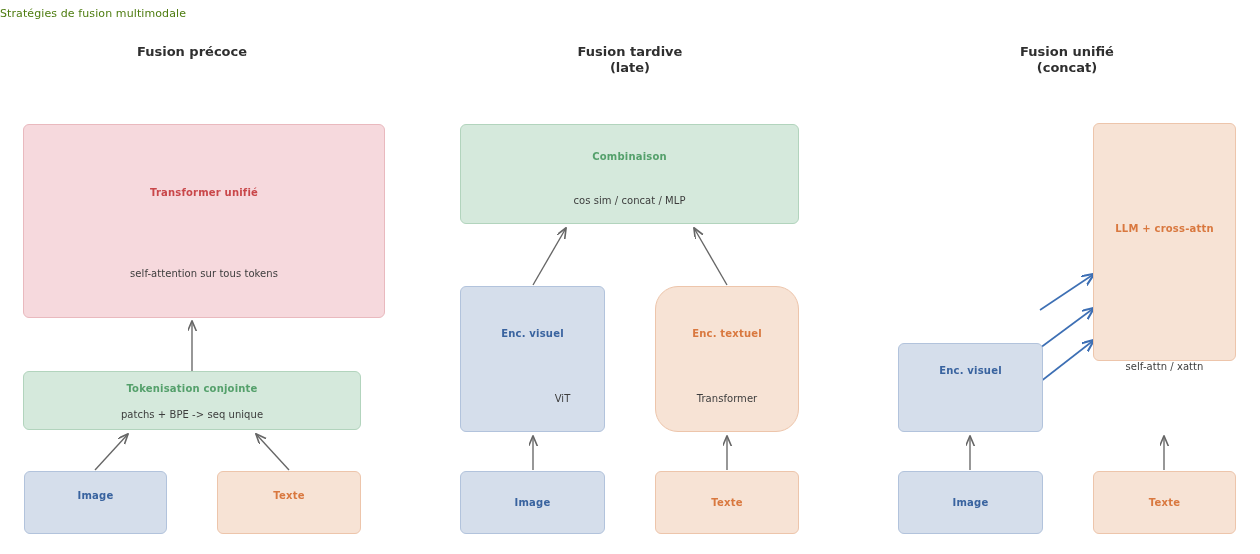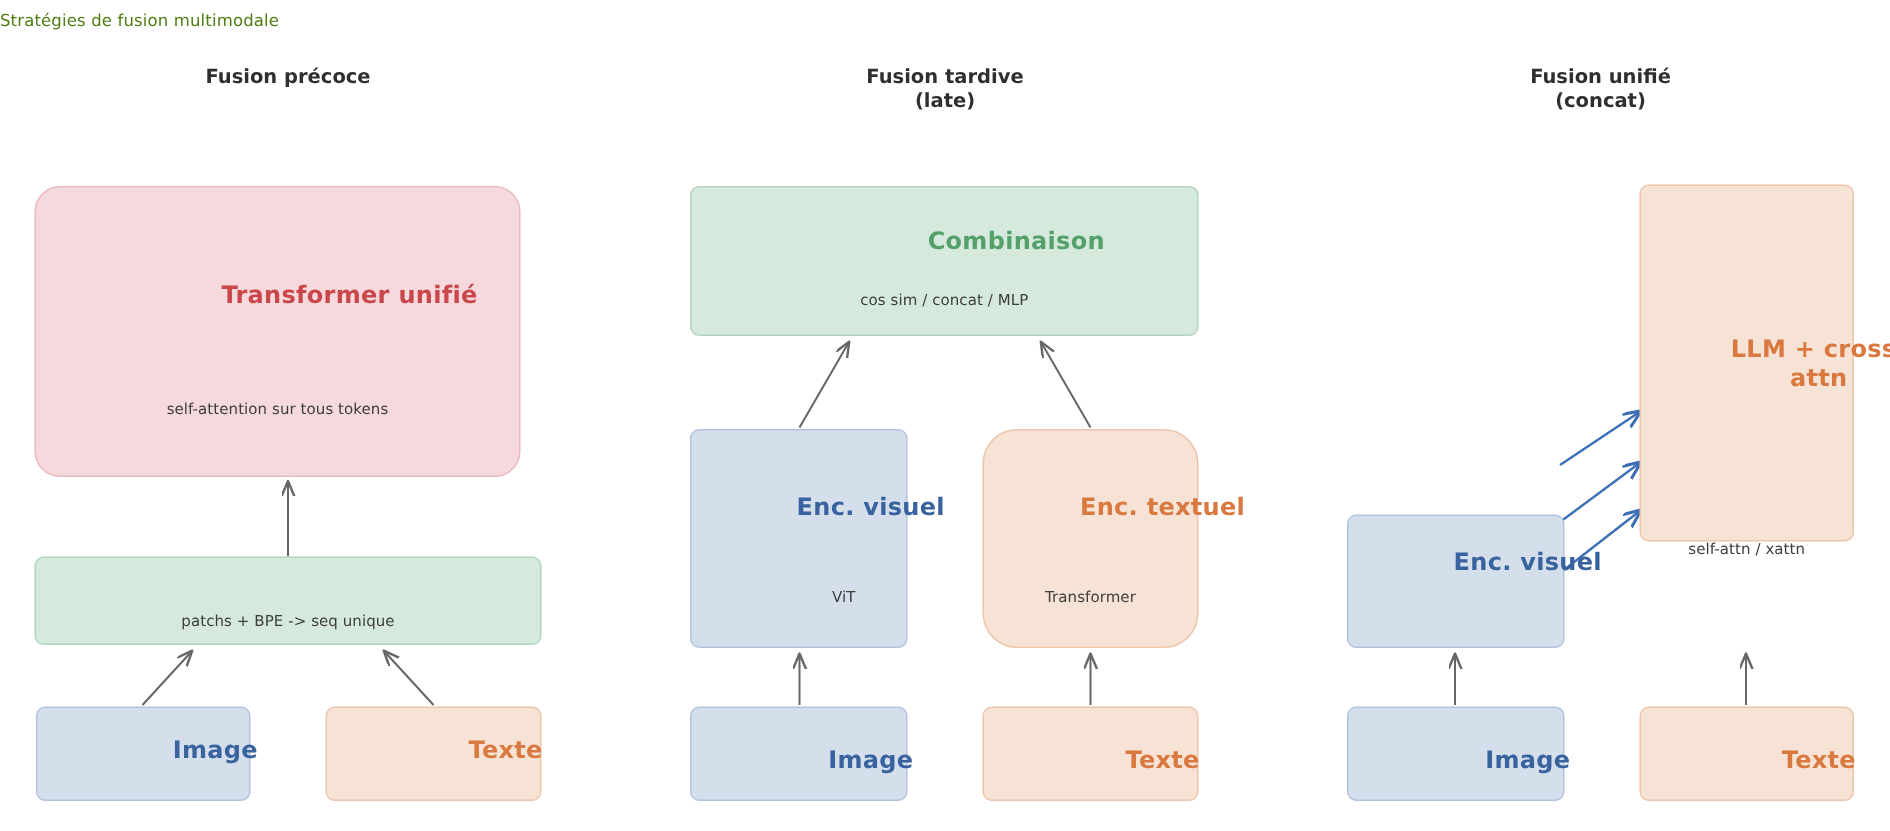--- a/index.html
+++ b/index.html
@@ -47,24 +47,23 @@
     border-radius: 6px;
     border-width: 1px;
     border-style: solid;
     display: block;
   }
   .node .n-title {
     position: absolute;
     left: 0;
     width: 100%;
     text-align: center;
-    font-size: 16px;
+    font-size: 10px;
     font-weight: bold;
     letter-spacing: 0.2px;
-    padding-left: 48px;
   }
   .node .n-sub {
     position: absolute;
     left: 0;
     width: 100%;
     text-align: center;
     font-size: 10px;
     font-weight: 400;
     color: #3d3d3d;
     letter-spacing: 0.05px;
@@ -128,26 +127,27 @@
     <line x1="533" y1="470" x2="533" y2="436" stroke="#666666" stroke-width="1.35" marker-end="url(#ah-gray)"></line>
     <line x1="727" y1="470" x2="727" y2="436" stroke="#666666" stroke-width="1.35" marker-end="url(#ah-gray)"></line>
 
     <line x1="970" y1="470" x2="970" y2="436" stroke="#666666" stroke-width="1.35" marker-end="url(#ah-gray)"></line>
     <line x1="1164" y1="470" x2="1164" y2="436" stroke="#666666" stroke-width="1.35" marker-end="url(#ah-gray)"></line>
     <line x1="1040" y1="310" x2="1094" y2="274" stroke="#3d6fb4" stroke-width="1.6" marker-end="url(#ah-blue)"></line>
     <line x1="1040" y1="348" x2="1094" y2="308" stroke="#3d6fb4" stroke-width="1.6" marker-end="url(#ah-blue)"></line>
     <line x1="1040" y1="382" x2="1094" y2="340" stroke="#3d6fb4" stroke-width="1.6" marker-end="url(#ah-blue)"></line>
   </svg>
 
-  <div class="node v-pink" style="left:23px; top:124px; width:324px; height:194px;border-radius:17px;">
+  <div class="node v-pink" style="left:23px; top:124px; width:362px; height:194px;">
     <div class="n-title" style="top:62px;">Transformer unifié</div>
     <div class="n-sub" style="top:143px;">self-attention sur tous tokens</div>
   </div>
 
   <div class="node v-green" style="left:23px; top:371px; width:338px; height:59px;">
+    <div class="n-title" style="top:11px;">Tokenisation conjointe</div>
     <div class="n-sub" style="top:37px;">patchs + BPE -&gt; seq unique</div>
   </div>
 
   <div class="node v-blue" style="left:24px; top:471px; width:143px; height:63px;">
     <div class="n-title" style="top:18px;">Image</div>
   </div>
 
   <div class="node v-orange" style="left:217px; top:471px; width:144px; height:63px;">
     <div class="n-title" style="top:18px;">Texte</div>
   </div>

